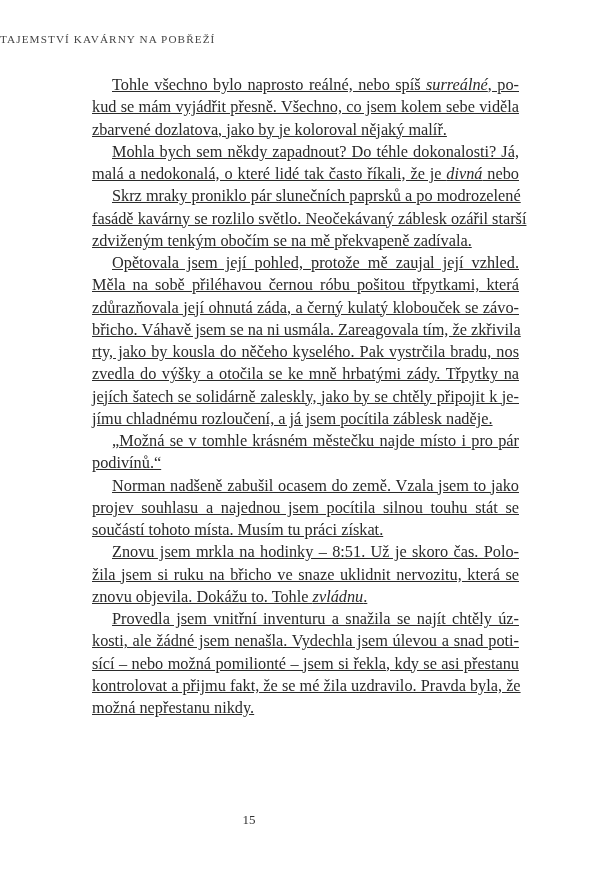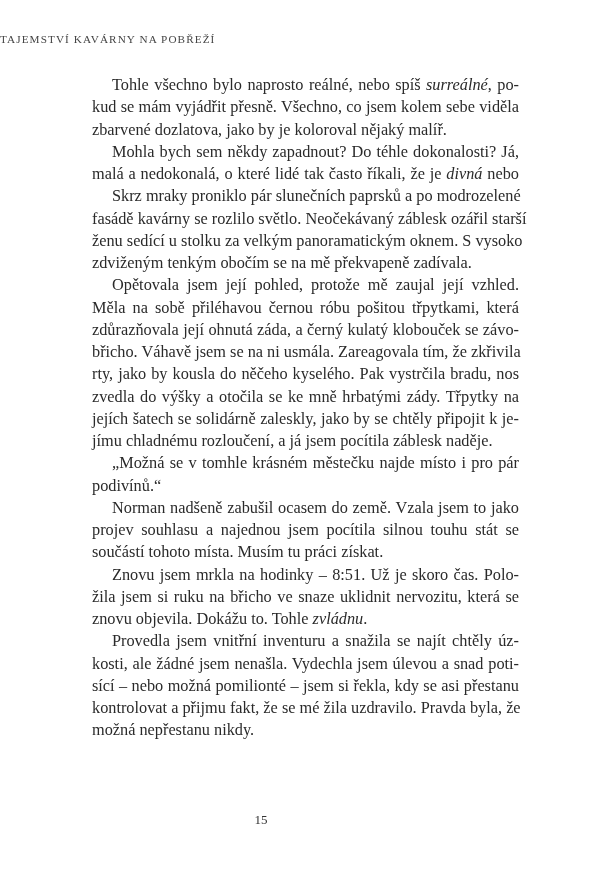--- a/index.html
+++ b/index.html
@@ -11,24 +11,24 @@
       position: absolute; top: 33px; left: 0; width: 600px; 
       font-size: 11.2px; letter-spacing: 1.1px; color: #444;
     }
     .body-text {
       position: absolute; top: 74px; left: 92px; width: 427px;
       font-size: 16.3px; line-height: 22.25px; text-align: justify; hyphens: manual;
     }
     .line { display: block; text-align: justify; text-align-last: justify; white-space: nowrap; height: 22.25px; overflow: visible; }
     .line.last { text-align-last: left; }
     .line.first { text-indent: 20px; }
-    .para-wrap { text-indent: 0; }
+    .para-wrap { text-indent: 0; text-decoration: underline; }
     .page-number {
       position: absolute; top: 812px; left: 0; width: 498px; text-align: center;
-      font-size: 13px; color: #333; padding-left: 12px;
+      font-size: 13px; color: #333;
     }
     i { font-style: italic; }
   </style>
 </head>
 <body>
 
 <div class="running-head">TAJEMSTVÍ KAVÁRNY NA POBŘEŽÍ</div>
 
 <div class="body-text" id="body-text">
     <div class="para-wrap">
@@ -36,21 +36,20 @@
       <span class="line">kud se mám vyjádřit přesně. Všechno, co jsem kolem sebe viděla</span>
       <span class="line last">zbarvené dozlatova, jako by je koloroval nějaký malíř.</span>
     </div>
     <div class="para-wrap">
       <span class="line first">Mohla bych sem někdy zapadnout? Do téhle dokonalosti? Já,</span>
       <span class="line">malá a nedokonalá, o které lidé tak často říkali, že je <i>divná</i> nebo</span>
     </div>
     <div class="para-wrap">
       <span class="line first">Skrz mraky proniklo pár slunečních paprsků a po modrozelené</span>
       <span class="line">fasádě kavárny se rozlilo světlo. Neočekávaný záblesk ozářil starší</span>
-      <span class="line">ženu sedící u stolku za velkým panoramatickým oknem. S vysoko</span>
       <span class="line last">zdviženým tenkým obočím se na mě překvapeně zadívala.</span>
     </div>
     <div class="para-wrap">
       <span class="line first">Opětovala jsem její pohled, protože mě zaujal její vzhled.</span>
       <span class="line">Měla na sobě přiléhavou černou róbu pošitou třpytkami, která</span>
       <span class="line">zdůrazňovala její ohnutá záda, a černý kulatý klobouček se závo-</span>
       <span class="line">břicho. Váhavě jsem se na ni usmála. Zareagovala tím, že zkřivila</span>
       <span class="line">rty, jako by kousla do něčeho kyselého. Pak vystrčila bradu, nos</span>
       <span class="line">zvedla do výšky a otočila se ke mně hrbatými zády. Třpytky na</span>
       <span class="line">jejích šatech se solidárně zaleskly, jako by se chtěly připojit k je-</span>

